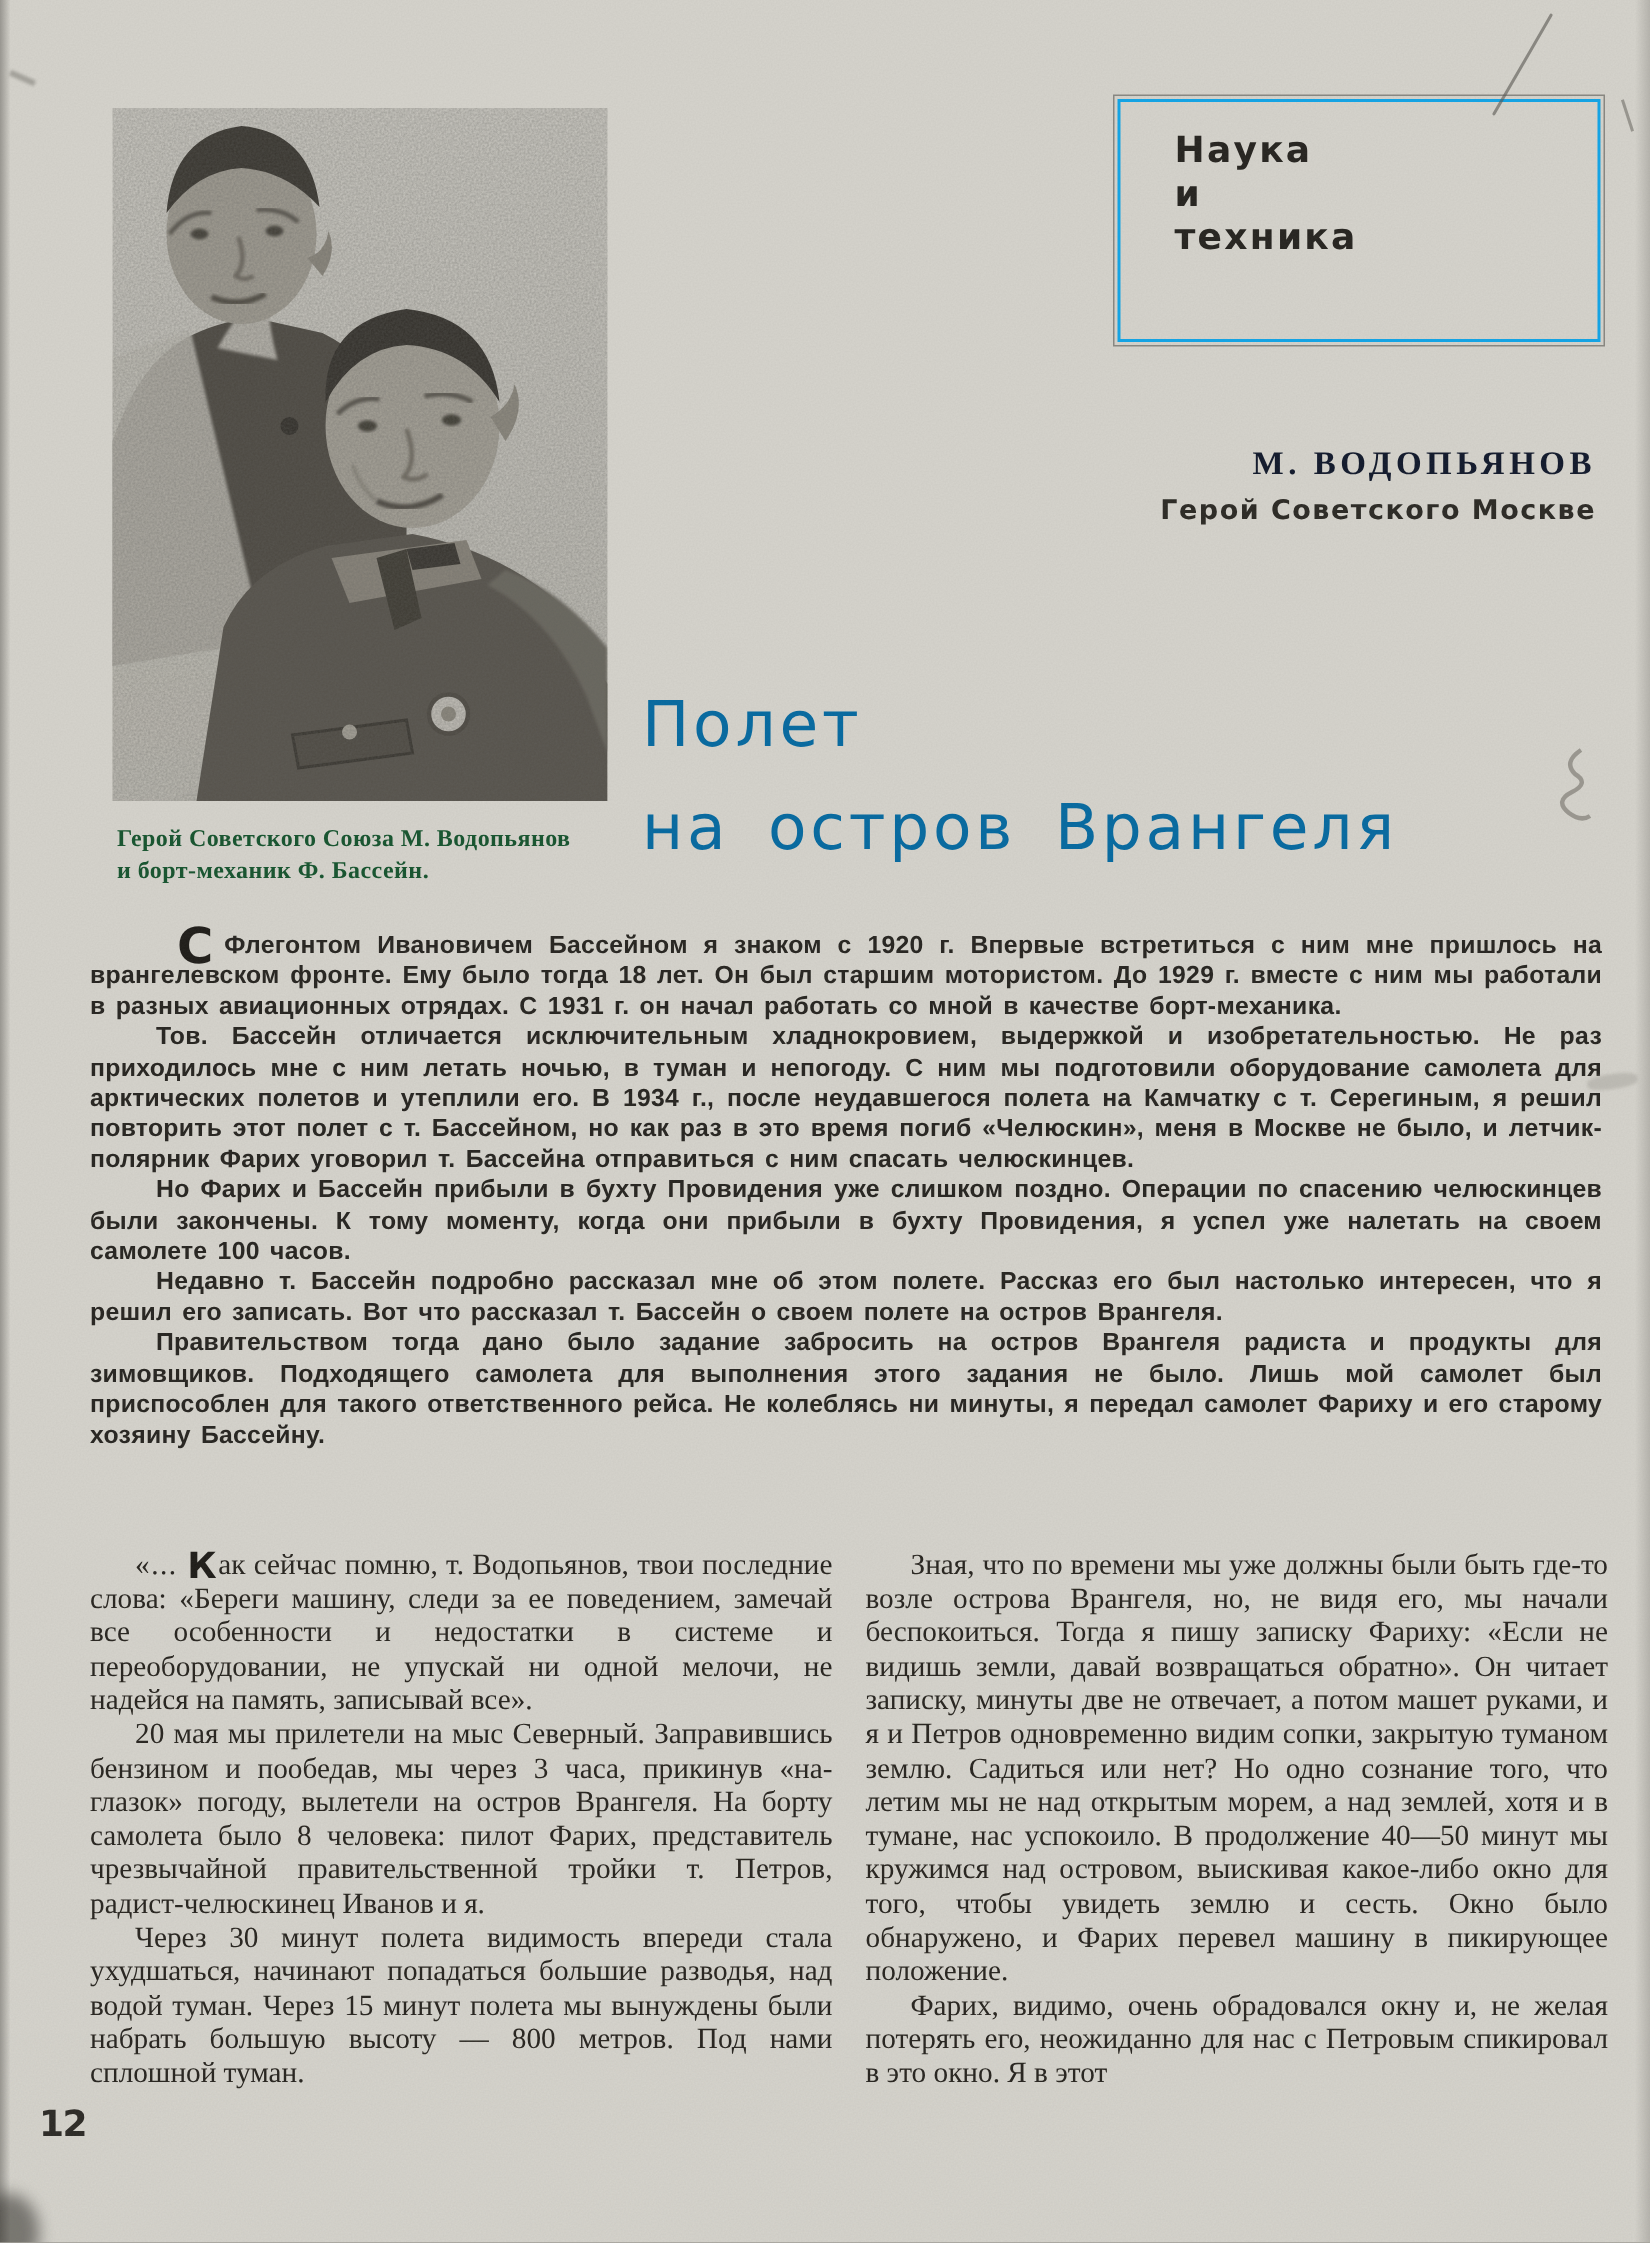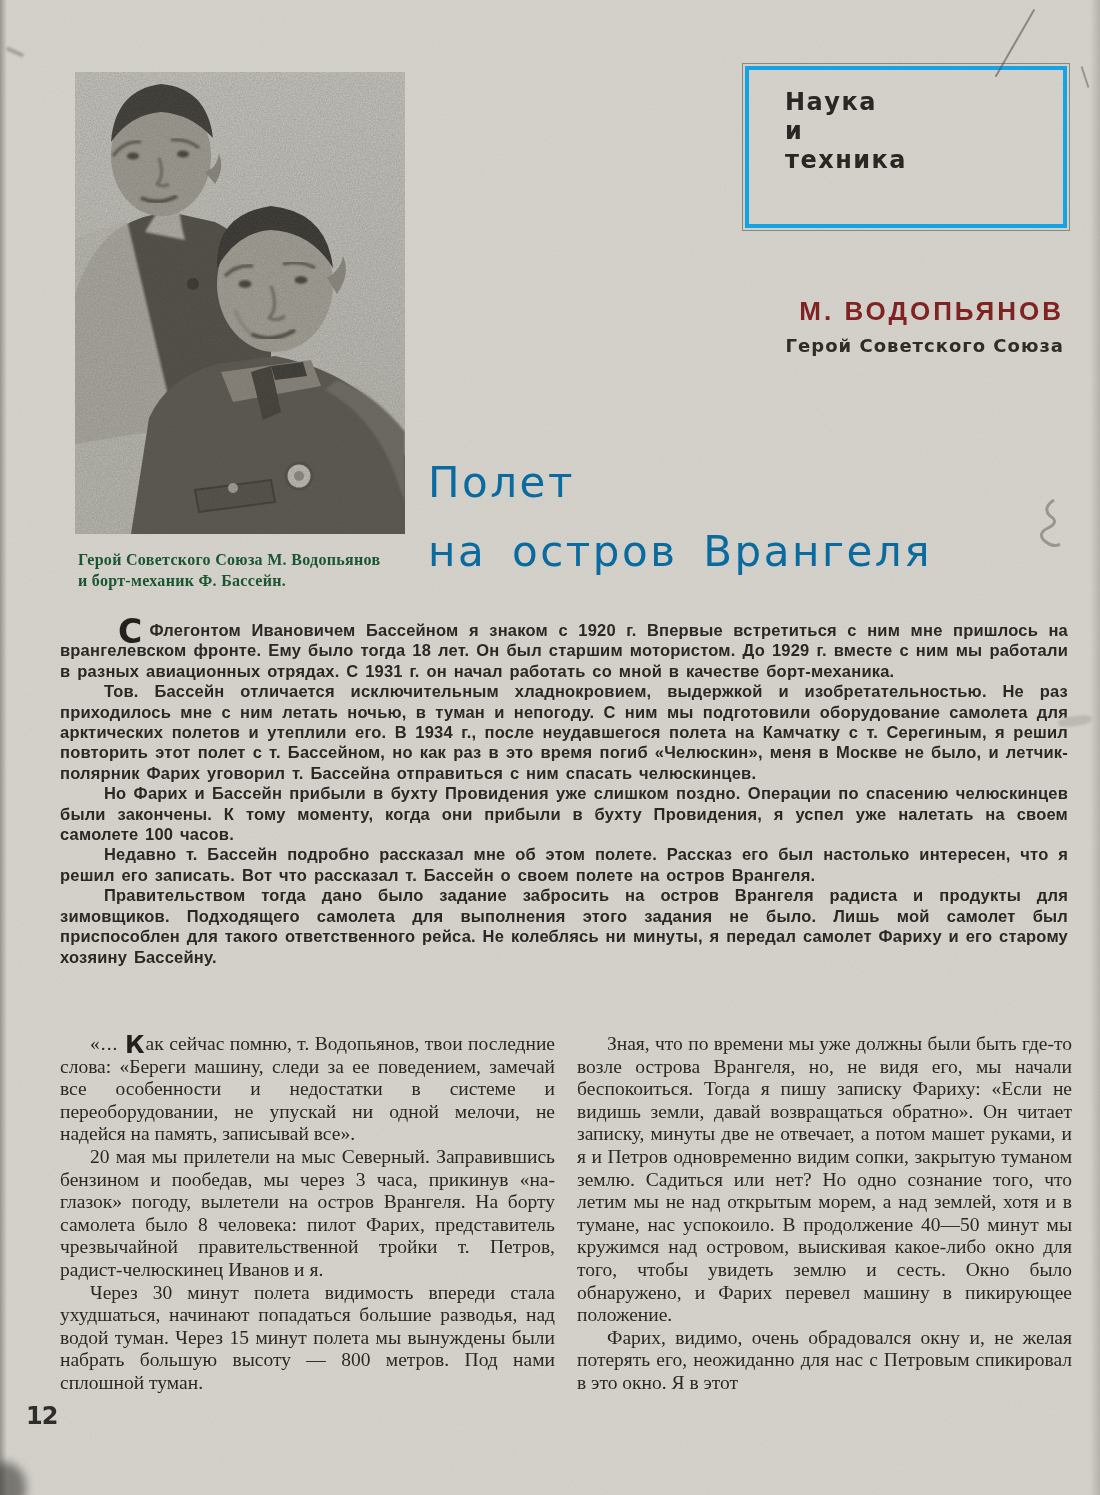--- a/index.html
+++ b/index.html
@@ -26,35 +26,35 @@
     background:#2c2a26;border-radius:50% 60% 40% 55%;filter:blur(5px);opacity:.55;}
   .smudge-tl{position:absolute;left:6px;top:50px;width:18px;height:4px;
     background:#6a6862;transform:rotate(24deg);opacity:.45;filter:blur(1px);}
   .ink-squiggle{position:absolute;left:1030px;top:498px;opacity:.55;}
   .crease-mark{position:absolute;left:1058px;top:716px;width:34px;height:10px;
     background:#b9b7b0;border-radius:40%;transform:rotate(-8deg);opacity:.8;filter:blur(1px);}
 
   
   .rubric-box{
     position:absolute;left:745px;top:66px;width:322px;height:162px;
-    border:4px solid #0ea5e9;
+    border:2px solid #0ea5e9;
     outline:1px solid rgba(43,42,38,.45);outline-offset:2px;
     box-sizing:border-box;
     padding:18px 0 0 36px;
   }
   .rubric-box .rl{
     font-family:"DejaVu Sans",sans-serif;font-weight:bold;
     font-size:24px;line-height:29px;letter-spacing:1.5px;color:#24221e;
   }
 
   
   .byline{position:absolute;right:36px;top:296px;text-align:right;}
   .byline .author{
-    font-family:Liberation Sans, sans-serif;font-weight:bold;
-    font-size:26px;letter-spacing:3px;color:#7f1d1d;
+    font-family:Liberation Serif, serif;font-weight:bold;
+    font-size:22px;letter-spacing:3px;color:#0f172a;
   }
   .byline .rank{
     font-family:"DejaVu Sans",sans-serif;font-weight:bold;
     font-size:18px;letter-spacing:1px;color:#2a2823;margin-top:8px;
   }
 
   
   .headline{position:absolute;left:428px;top:462px;}
   .headline .h1a,.headline .h1b{
     font-family:"DejaVu Sans",sans-serif;font-weight:normal;
@@ -184,21 +184,21 @@
   </div>
 
   <div class="rubric-box">
     <div class="rl">Наука</div>
     <div class="rl">и</div>
     <div class="rl">техника</div>
   </div>
 
   <div class="byline">
     <div class="author">М. ВОДОПЬЯНОВ</div>
-    <div class="rank">Герой Советского Союза</div>
+    <div class="rank">Герой Советского Москве</div>
   </div>
 
   <div class="headline">
     <div class="h1a">Полет</div>
     <div class="h1b">на остров Врангеля</div>
   </div>
 
   <div class="intro">
     <p><span class="dropcap">С</span><span>Флегонтом Ивановичем Бассейном я знаком с 1920 г. Впервые встретиться с ним мне пришлось на врангелевском фронте. Ему было тогда 18 лет. Он был старшим мотористом. До 1929 г. вместе с ним мы работали в разных авиационных отрядах. С 1931 г. он начал работать со мной в качестве борт-механика.</span></p>
     <p class="ind">Тов. Бассейн отличается исключительным хладнокровием, выдержкой и изобретательностью. Не раз приходилось мне с ним летать ночью, в туман и непогоду. С ним мы подготовили оборудование самолета для арктических полетов и утеплили его. В 1934 г., после неудавшегося полета на Камчатку с т. Серегиным, я решил повторить этот полет с т. Бассейном, но как раз в это время погиб «Челюскин», меня в Москве не было, и летчик-полярник Фарих уговорил т. Бассейна отправиться с ним спасать челюскинцев.</p>

